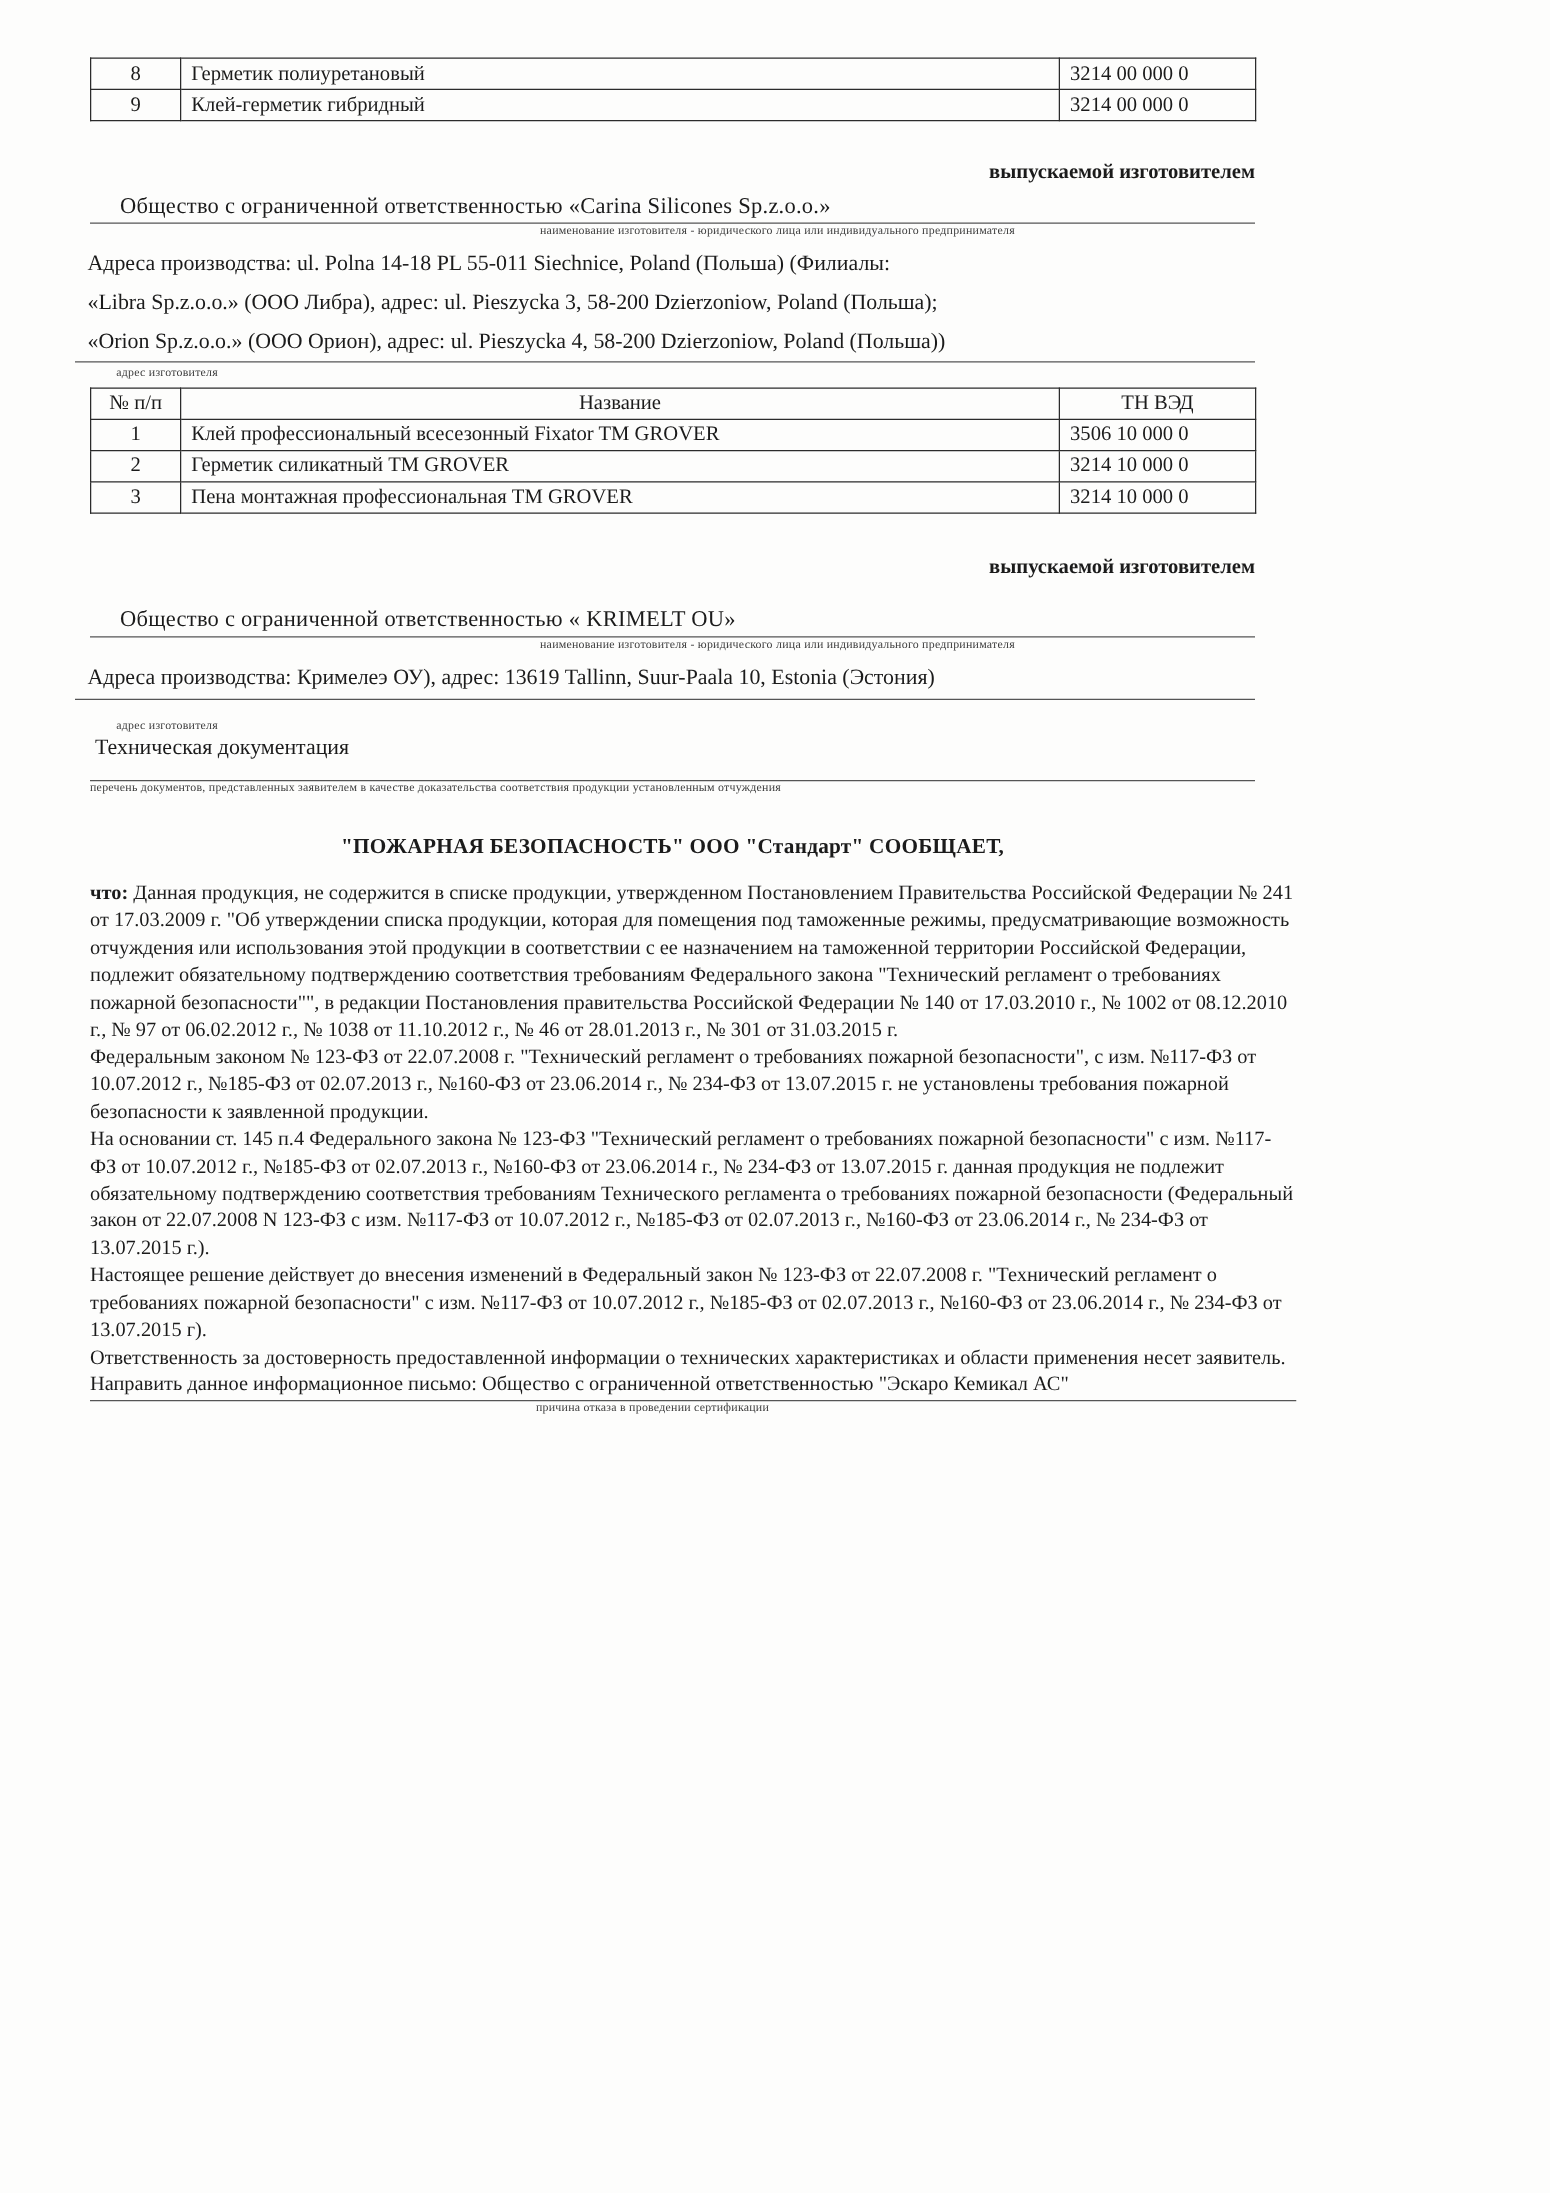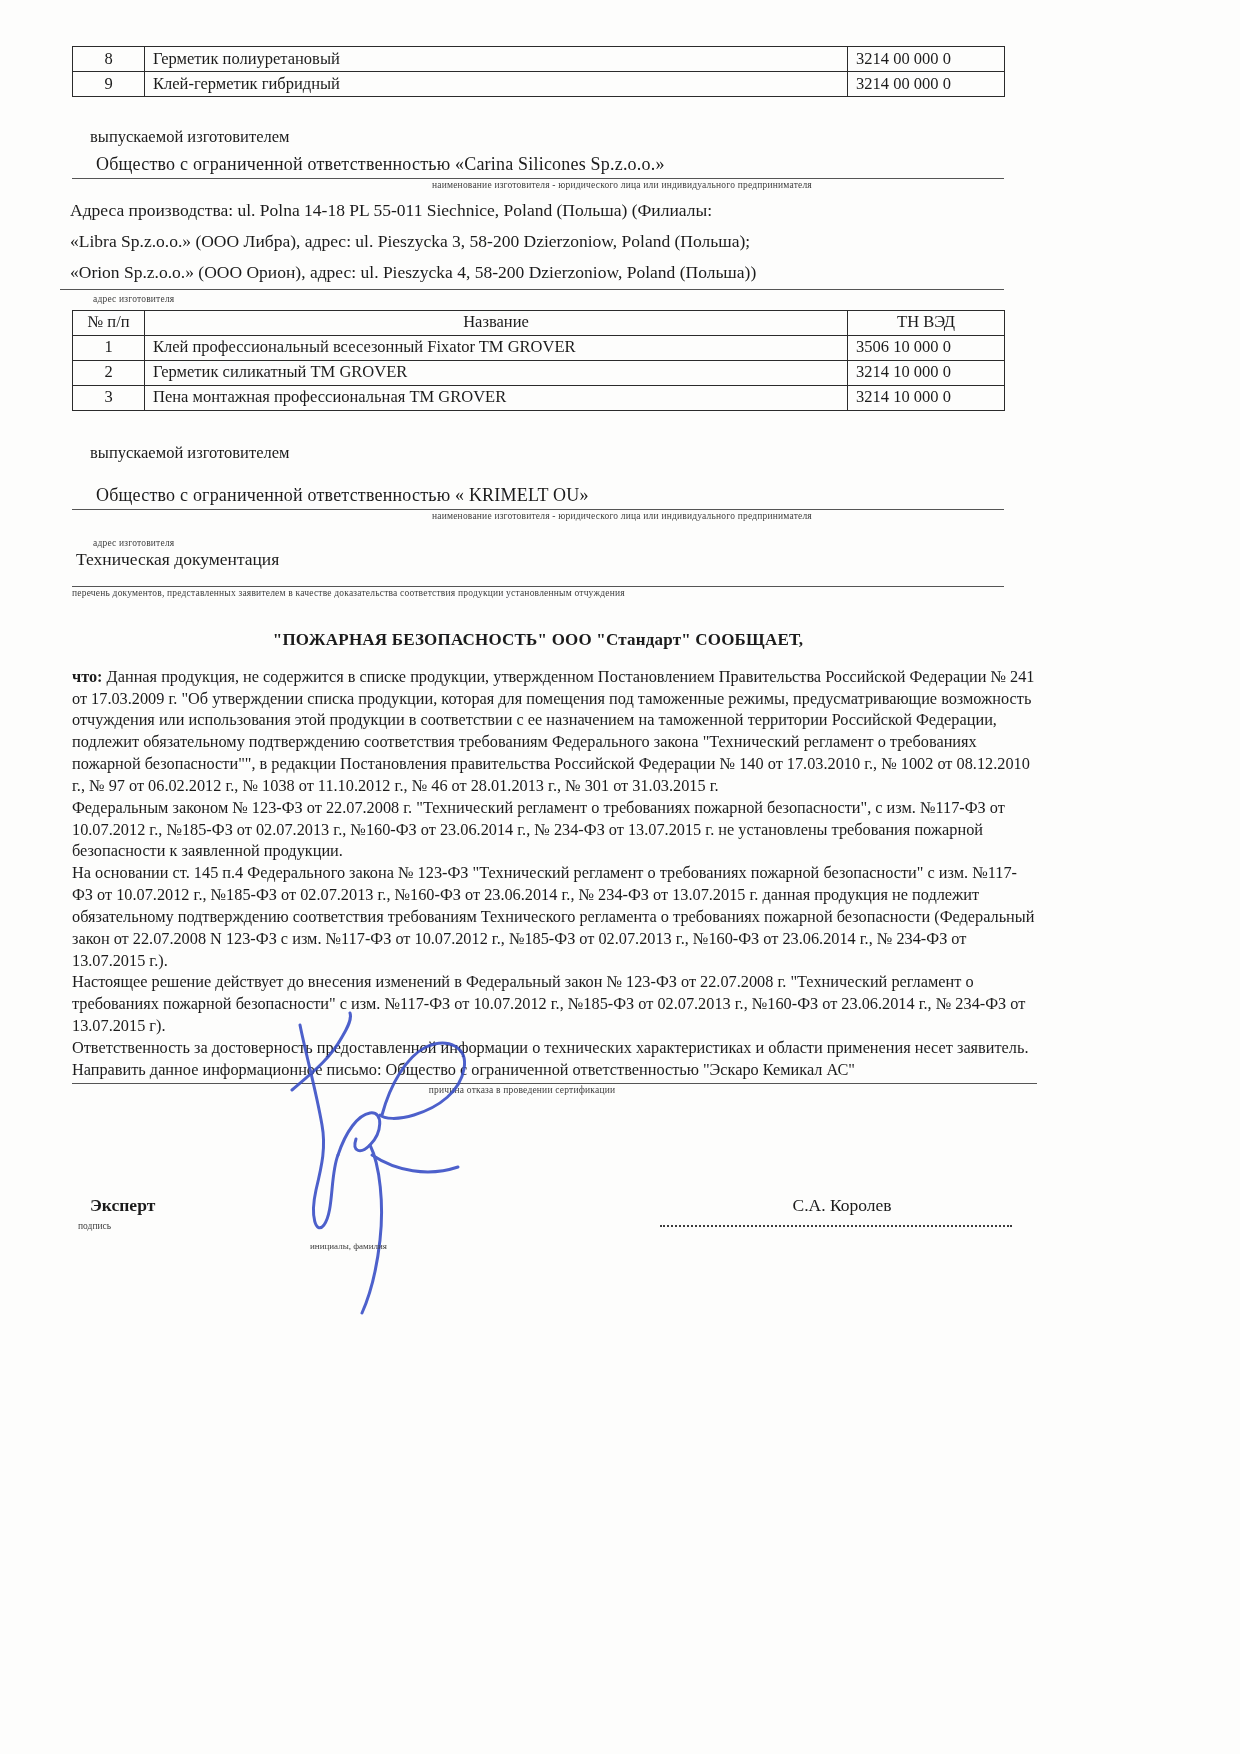--- a/index.html
+++ b/index.html
@@ -22,21 +22,21 @@
     padding:1px 8px;height:22px;line-height:1.15;
     overflow:hidden;white-space:nowrap;
   }
   col.c-num{width:72px;}
   col.c-name{width:703px;}
   col.c-code{width:157px;}
   td.num{text-align:center;padding:1px 2px;}
   th.hdr{text-align:center;}
   td.code{padding-left:10px;}
 
-  .label-bold{font-weight:normal;font-size:16.5px;margin-left:18px;}
+  .label-bold{font-weight:bold;font-size:16.5px;margin-left:18px;text-align:right;}
   .mfr-line{
     font-size:18px;border-bottom:1.4px solid #555;
     padding:0 0 3px 24px;letter-spacing:.2px;
   }
   .caption{
     font-size:9.5px;color:#3d3d3d;letter-spacing:.2px;
     margin-top:1px;line-height:1.2;
   }
   .cap-mfr{margin-left:360px;}
   .cap-left{margin-left:21px;}
@@ -127,49 +127,33 @@
         <td class="num">3</td>
         <td>Пена монтажная профессиональная TM GROVER</td>
         <td class="code">3214 10 000 0</td>
       </tr>
     </tbody>
       </table>
 
     <div class="label-bold" style="margin-top:32px;">выпускаемой изготовителем</div>
     <div class="mfr-line" style="margin-top:22px;">Общество с ограниченной ответственностью « KRIMELT OU»</div>
     <div class="caption cap-mfr">наименование изготовителя - юридического лица или индивидуального предпринимателя</div>
+    <div class="addr" style="margin-top:2px;">
+      <span>Адреса производства: Кримелеэ ОУ), адрес: 13619 Tallinn, Suur-Paala 10, Estonia (Эстония)</span>
+    </div>
     <div class="caption cap-left" style="margin-top:16px;">адрес изготовителя</div>
 
     <div class="doc-line">Техническая документация</div>
     <div class="caption">перечень документов, представленных заявителем в качестве доказательства соответствия продукции установленным отчуждения</div>
 
     <div class="heading">"ПОЖАРНАЯ БЕЗОПАСНОСТЬ" ООО "Стандарт" СООБЩАЕТ,</div>
     <div class="body-text">
       <p><b>что:</b> <span>Данная продукция, не содержится в списке продукции, утвержденном Постановлением Правительства Российской Федерации № 241 от 17.03.2009 г. "Об утверждении списка продукции, которая для помещения под таможенные режимы, предусматривающие возможность отчуждения или использования этой продукции в соответствии с ее назначением на таможенной территории Российской Федерации, подлежит обязательному подтверждению соответствия требованиям Федерального закона "Технический регламент о требованиях пожарной безопасности"", в редакции Постановления правительства Российской Федерации № 140 от 17.03.2010 г., № 1002 от 08.12.2010 г.,  № 97 от 06.02.2012 г.,  № 1038 от 11.10.2012 г., № 46 от 28.01.2013 г., № 301 от 31.03.2015 г.</span></p>
       <p>Федеральным законом № 123-ФЗ от 22.07.2008 г. "Технический регламент о требованиях пожарной безопасности", с изм. №117-ФЗ от 10.07.2012 г., №185-ФЗ от 02.07.2013 г., №160-ФЗ от 23.06.2014 г.,  № 234-ФЗ от 13.07.2015 г.  не установлены требования пожарной безопасности к заявленной продукции.</p>
       <p>На основании ст. 145 п.4 Федерального закона № 123-ФЗ "Технический регламент о требованиях пожарной безопасности" с изм. №117-ФЗ от 10.07.2012 г., №185-ФЗ от 02.07.2013 г., №160-ФЗ от 23.06.2014 г.,  № 234-ФЗ от 13.07.2015 г.  данная продукция не подлежит обязательному подтверждению соответствия требованиям Технического регламента о требованиях пожарной безопасности (Федеральный закон от 22.07.2008 N 123-ФЗ с изм. №117-ФЗ от 10.07.2012 г., №185-ФЗ от 02.07.2013 г., №160-ФЗ от 23.06.2014 г., № 234-ФЗ от 13.07.2015 г.).</p>
       <p>Настоящее решение действует до внесения изменений в Федеральный закон № 123-ФЗ от 22.07.2008 г. "Технический регламент о требованиях пожарной безопасности" с изм. №117-ФЗ от 10.07.2012 г., №185-ФЗ от 02.07.2013 г., №160-ФЗ от 23.06.2014 г., № 234-ФЗ от 13.07.2015 г).</p>
       <p>Ответственность за достоверность предоставленной информации о технических характеристиках и области применения несет заявитель.</p>
       <p class="send-line">Направить данное информационное письмо:  Общество с ограниченной ответственностью  "Эскаро Кемикал АС"</p>
       <div class="caption cap-center">причина отказа в проведении сертификации</div>
     </div>
   </div>
 
-  <div class="sig-row">
-    <div class="expert">Эксперт</div>
-    <div class="expert-cap">подпись</div>
-
-    <svg class="signature" viewBox="0 0 220 330">
-      <g fill="none" stroke="#3a50c6" stroke-width="3" stroke-linecap="round" opacity="0.9">
-        <path d="M28 30 C 34 60, 44 95, 50 130 C 54 152, 50 170, 44 195 C 38 222, 44 240, 52 230 C 62 216, 58 180, 66 160"></path>
-        <path d="M20 95 C 40 78, 58 64, 70 42 C 76 32, 80 24, 78 18"></path>
-        <path d="M66 160 C 74 136, 86 120, 98 118 C 112 116, 110 138, 98 150 C 88 160, 80 156, 84 144"></path>
-        <path d="M98 150 C 108 170, 112 210, 108 245 C 105 272, 98 300, 90 318"></path>
-        <path d="M110 120 C 118 90, 134 62, 154 52 C 176 42, 196 52, 192 74 C 188 96, 168 112, 142 120 C 126 125, 112 124, 108 120"></path>
-        <path d="M100 160 C 124 176, 156 182, 186 172"></path>
-      </g>
-    </svg>
-    <div class="initials-cap">инициалы, фамилия</div>
-
-    <div class="expert-name">С.А. Королев</div>
-    <div class="dotline"></div>
-  </div>
 </div>
 
 </body></html>

